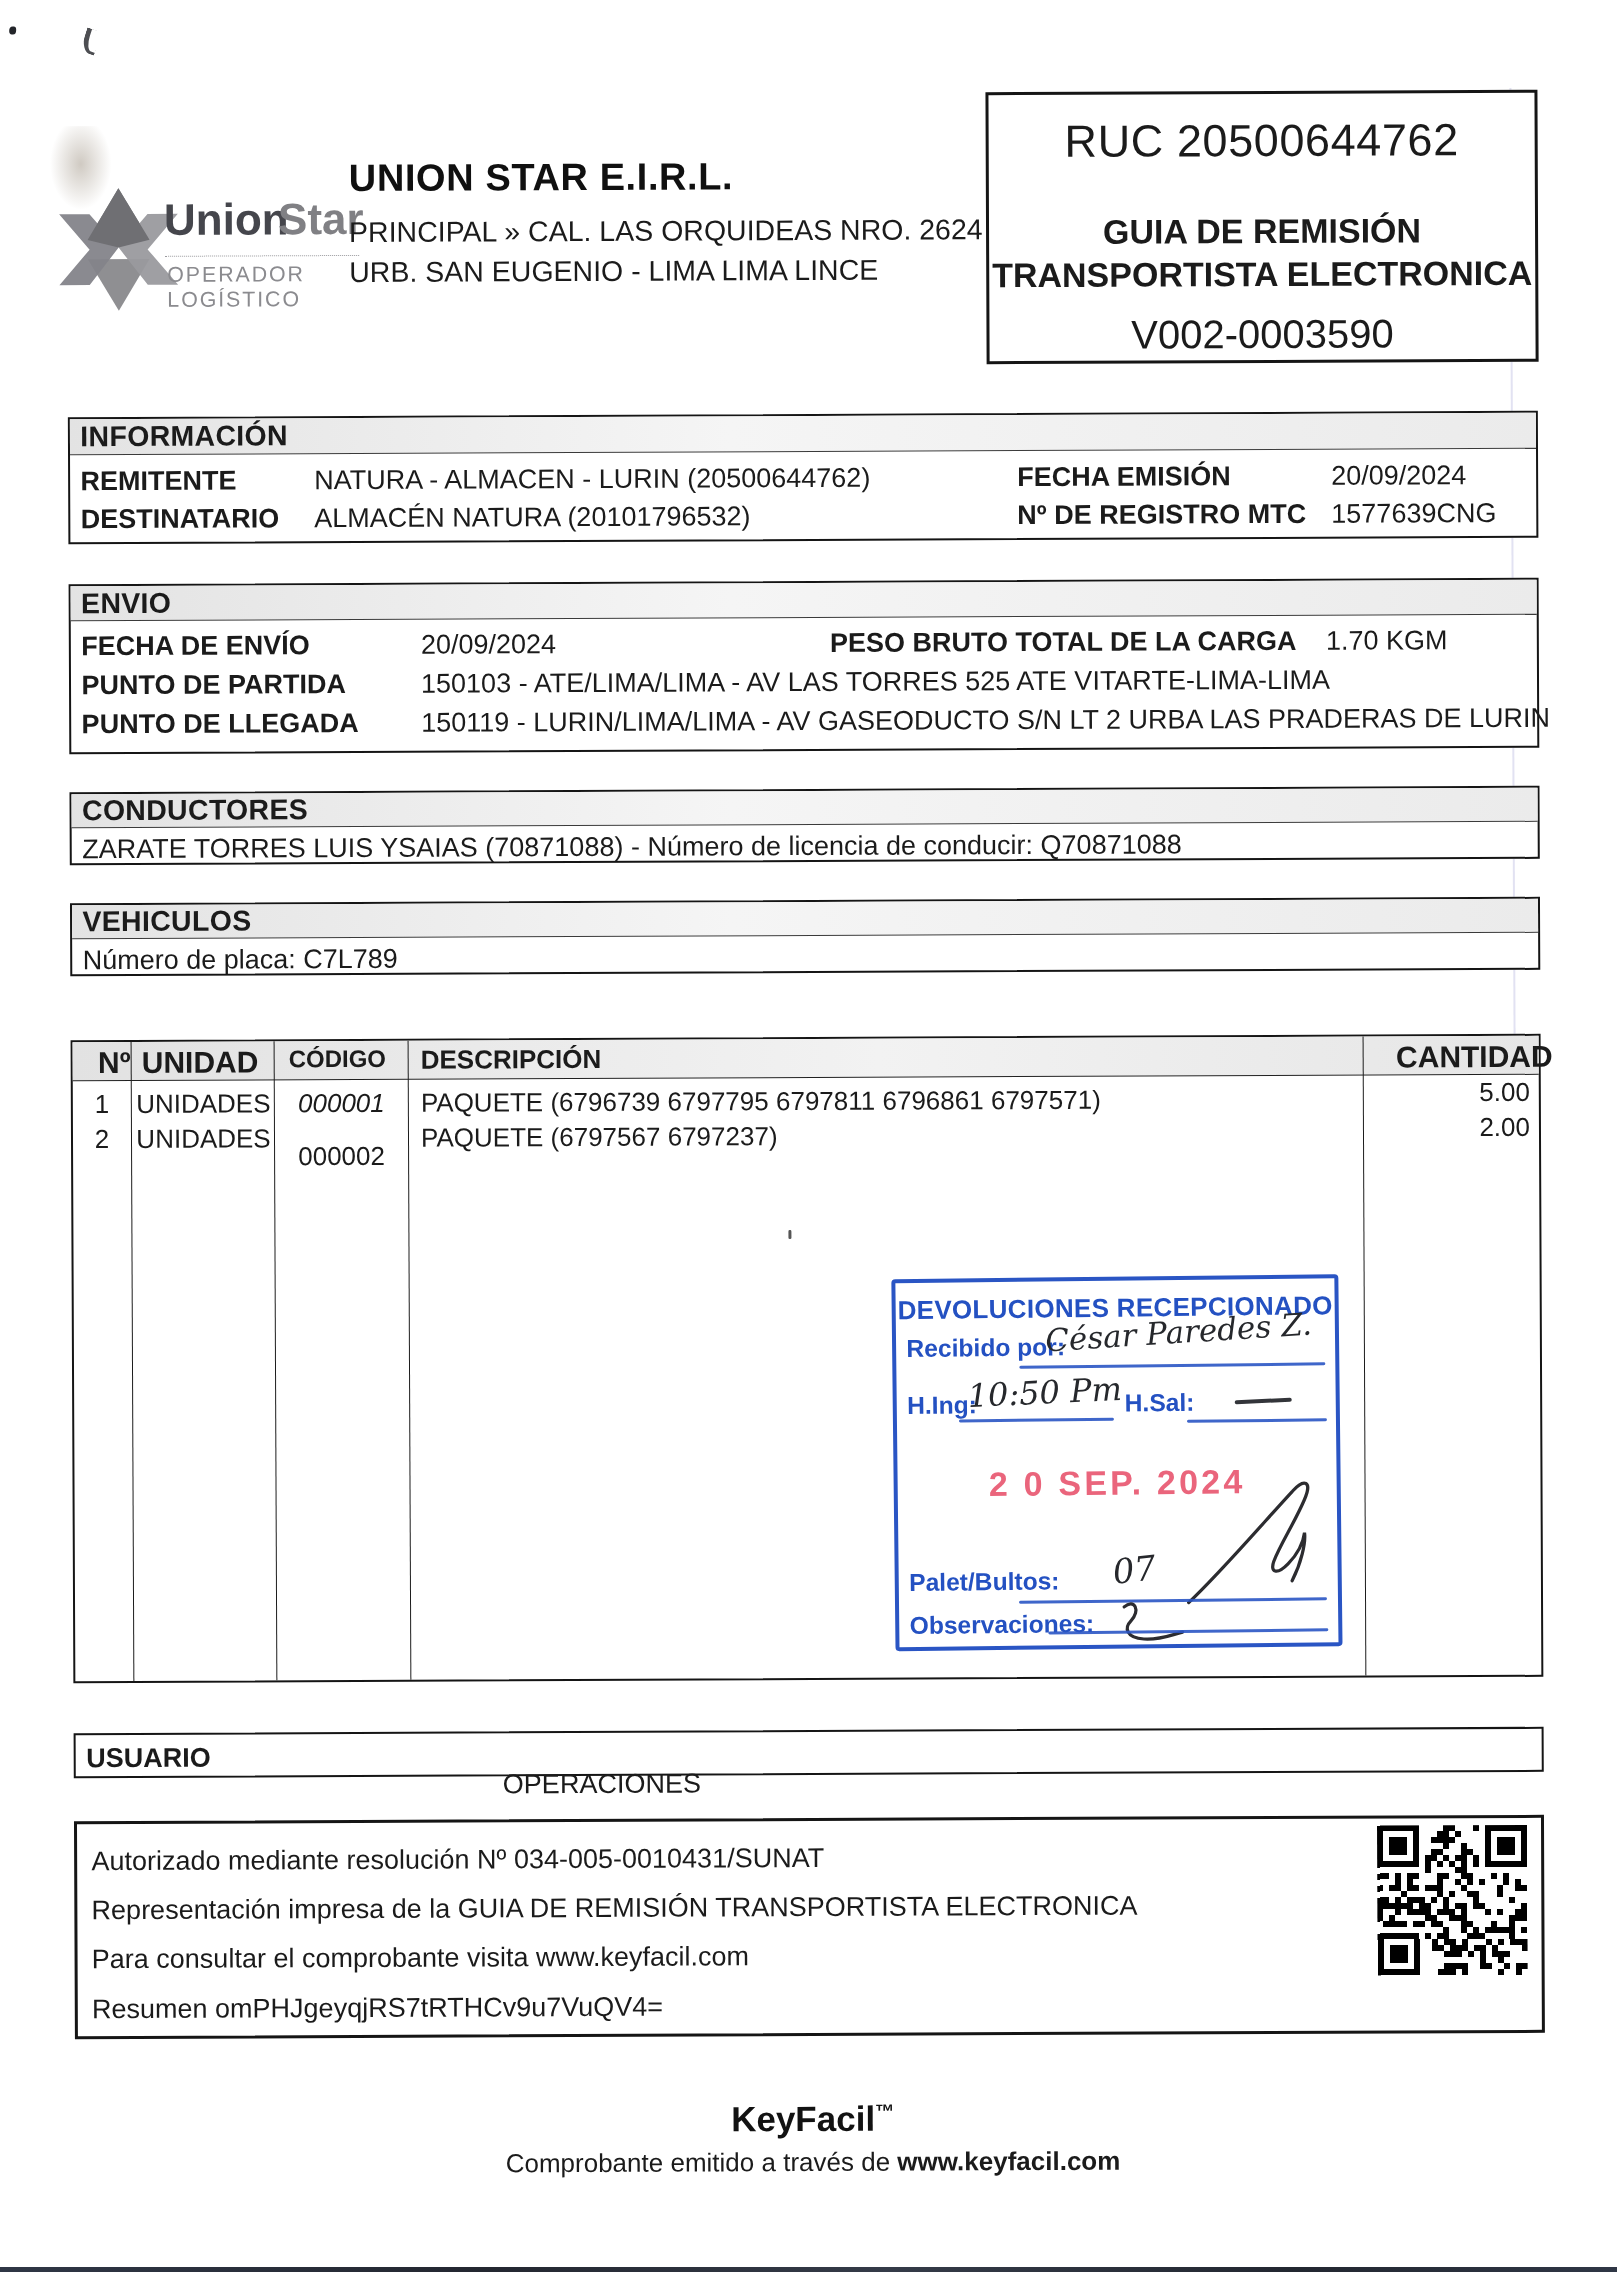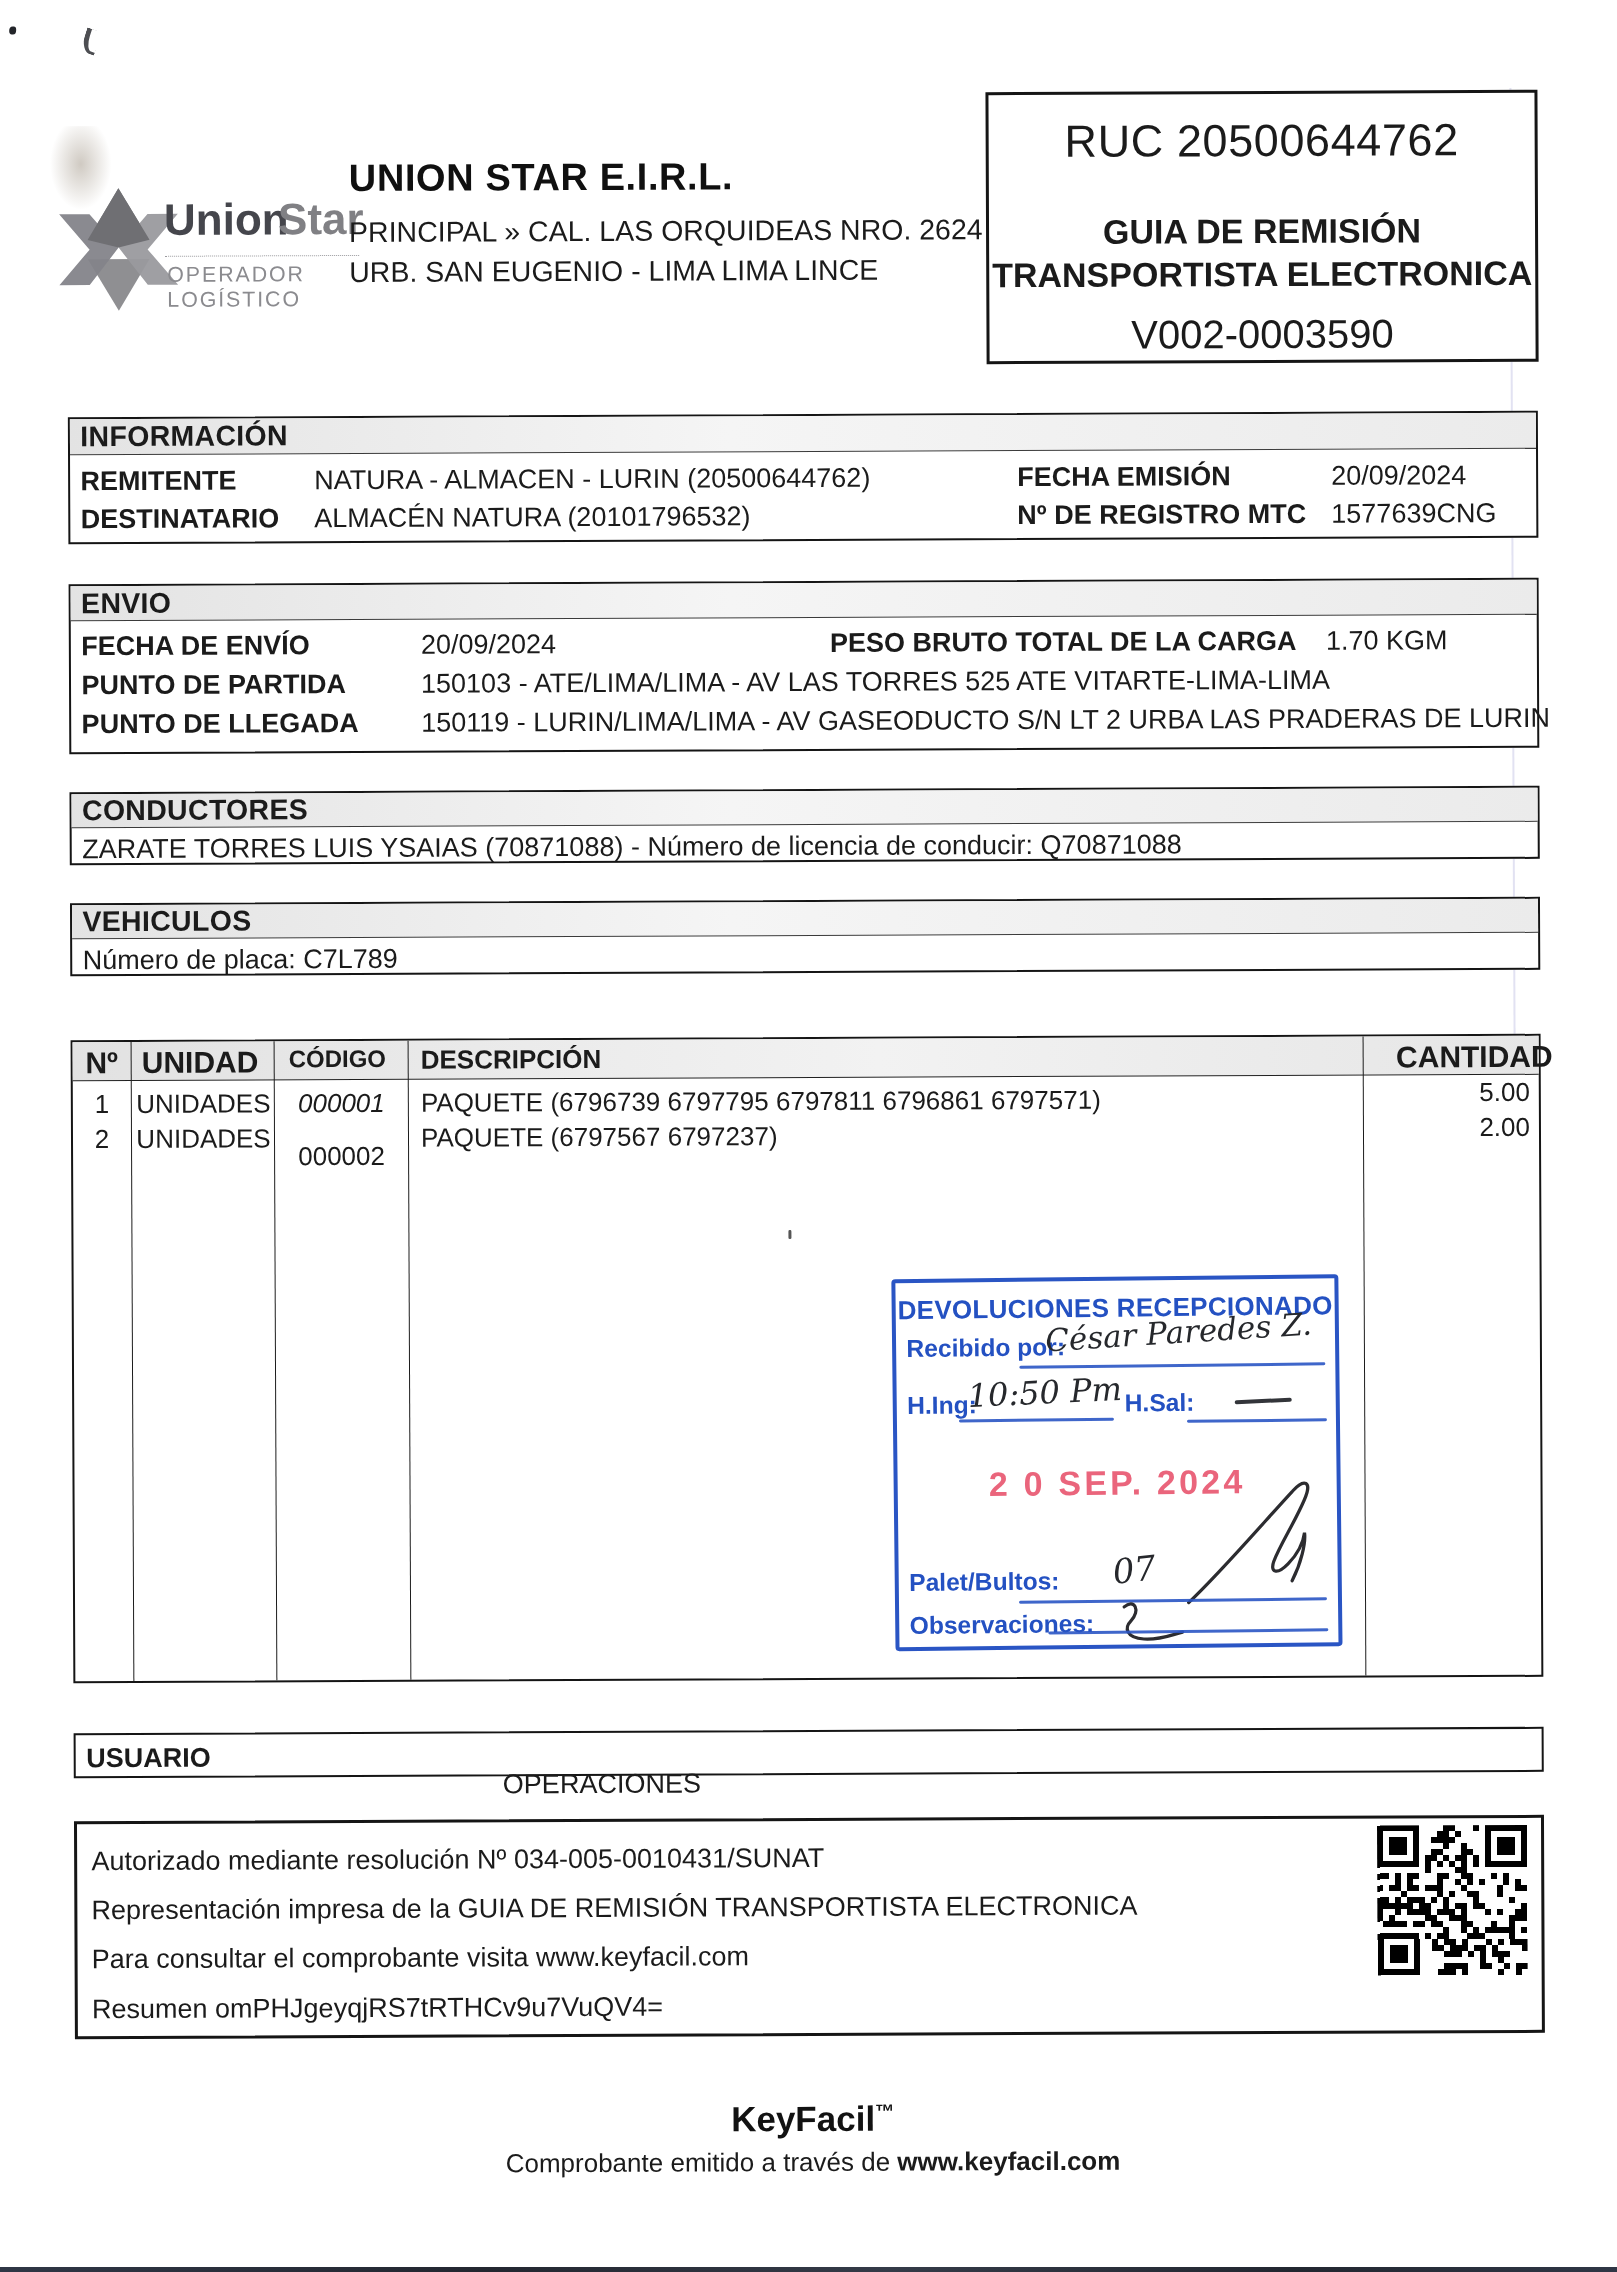--- a/index.html
+++ b/index.html
@@ -97,21 +97,21 @@
   </div>
 
   <div class="box" style="left:71px;top:1037px;width:1470px;height:643px;">
     <div class="abs" style="left:0;right:0;top:0;height:38px;background:linear-gradient(90deg,#e2e2e2,#f2f2f2 55%,#e6e6e6);border-bottom:1.9px solid #202020;"></div>
 
     <div class="vline" style="left:58px;top:0;bottom:0;"></div>
     <div class="vline" style="left:201px;top:0;bottom:0;"></div>
     <div class="vline" style="left:335px;top:0;bottom:0;"></div>
     <div class="vline" style="left:1290px;top:0;bottom:0;"></div>
 
-    <span class="cell b" style="left:0;width:58px;top:3.9px;text-align:center;font-size:30px;">Nº</span>
+    <span class="cell b" style="left:0;width:58px;top:3.9px;text-align:right;font-size:30px;">Nº</span>
     <span class="cell b" style="left:69px;top:3.9px;font-size:30px;">UNIDAD</span>
     <span class="cell b" style="left:216px;top:3.9px;font-size:24px;">CÓDIGO</span>
     <span class="cell b" style="left:348px;top:3.9px;font-size:26px;">DESCRIPCIÓN</span>
     <span class="cell b" style="left:1290px;width:170px;top:3.9px;text-align:right;font-size:30px;margin-left:20px;">CANTIDAD</span>
 
     <div>
       <span class="cell" style="left:0;width:58px;top:47px;text-align:center;">1</span>
       <span class="cell" style="left:60px;width:141px;top:47px;text-align:center;">UNIDADES</span>
       <span class="cell" style="left:202px;width:133px;top:47px;text-align:center;font-style:italic;">000001</span>
       <span class="cell" style="left:348px;top:47px;">PAQUETE (6796739 6797795 6797811 6796861 6797571)</span>

